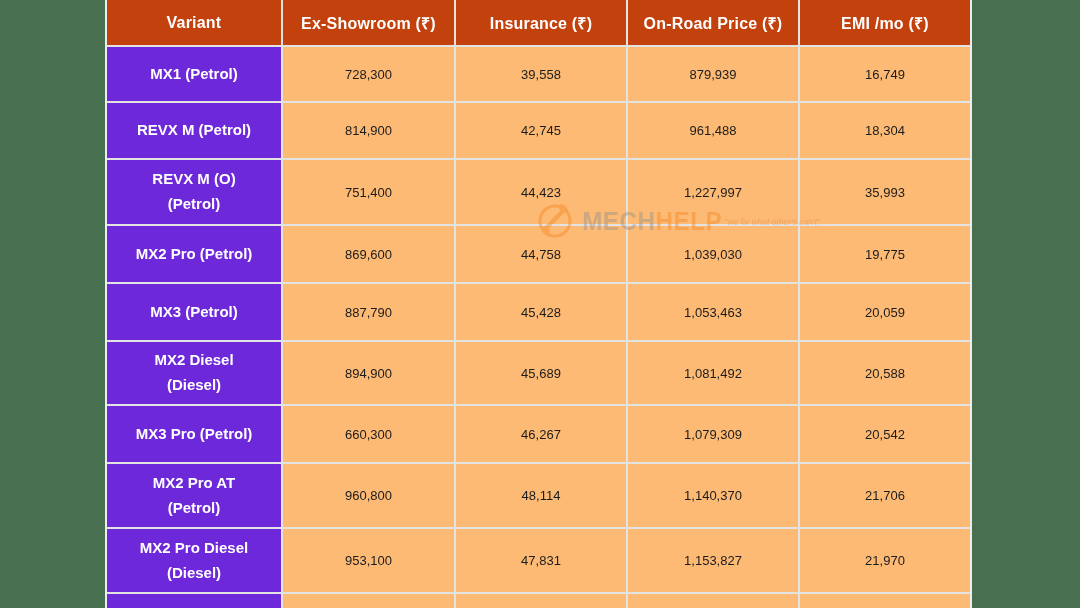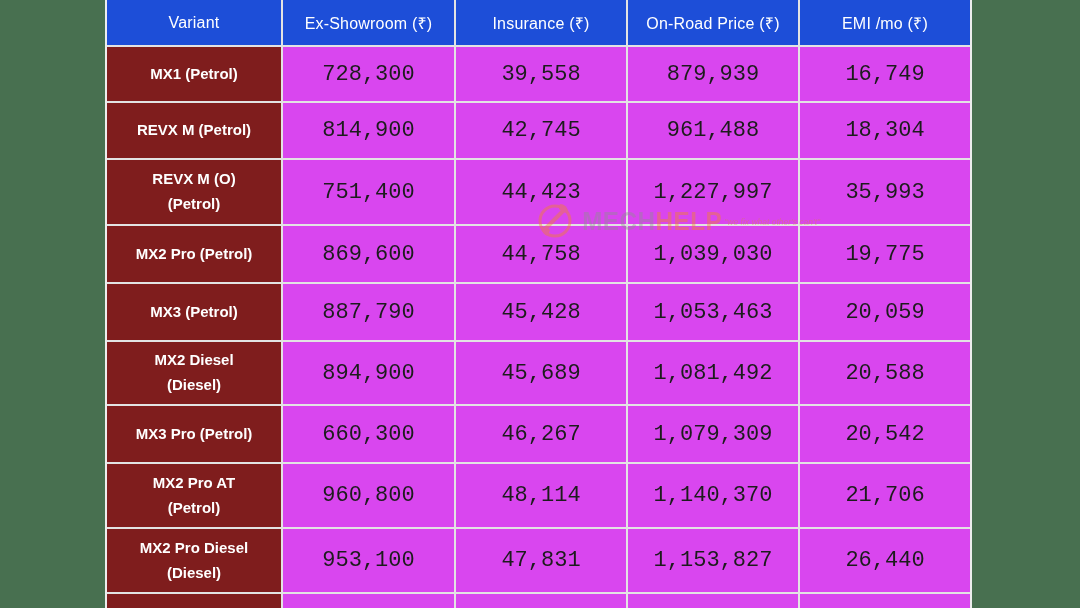--- a/index.html
+++ b/index.html
@@ -20,35 +20,34 @@
     border-left:2px solid #EDEDED;
     border-right:2px solid #EDEDED;
   }
   .trow{display:contents;}
   .cell{
     display:flex;flex-direction:column;
     align-items:center;justify-content:center;
     text-align:center;
   }
   .head{
-    background:#1d4ed8;color:#FFFFFF;
-    font-weight:normal;font-size:16px;
+    background:#c2410c;color:#FFFFFF;
+    font-weight:bold;font-size:16px;
     letter-spacing:0.2px;
   }
   .variant{
-    background:#7f1d1d;color:#FFFFFF;
+    background:#6d28d9;color:#FFFFFF;
     font-weight:bold;font-size:15px;
     line-height:1.65;
     padding:0 6px;
   }
   .vline{display:block;}
   .num{
-    background:#d946ef;color:#1C1C1C;
-    font-size:22px;
-    font-family:Liberation Mono, monospace;
+    background:#fdba74;color:#1C1C1C;
+    font-size:13px;
   }
   .watermark{
     position:absolute;left:534px;top:196px;
     display:flex;align-items:center;
     opacity:0.42;pointer-events:none;
   }
   .wm-icon{margin-right:4px;}
   .wm-text{display:flex;flex-direction:row;align-items:center;}
   .brand{
     font-size:25px;font-weight:800;line-height:1;
@@ -166,21 +165,21 @@
     </div>
 
     <div class="trow">
       <div class="cell variant">
         <span class="vline">MX2 Pro Diesel</span>
         <span class="vline">(Diesel)</span>
       </div>
       <div class="cell num">953,100</div>
       <div class="cell num">47,831</div>
       <div class="cell num">1,153,827</div>
-      <div class="cell num">26,440</div>
+      <div class="cell num">21,970</div>
     </div>
 
     <div class="trow">
       <div class="cell variant">
         <span class="vline"></span>
         <span class="vline"></span>
       </div>
       <div class="cell num"></div>
       <div class="cell num"></div>
       <div class="cell num"></div>

